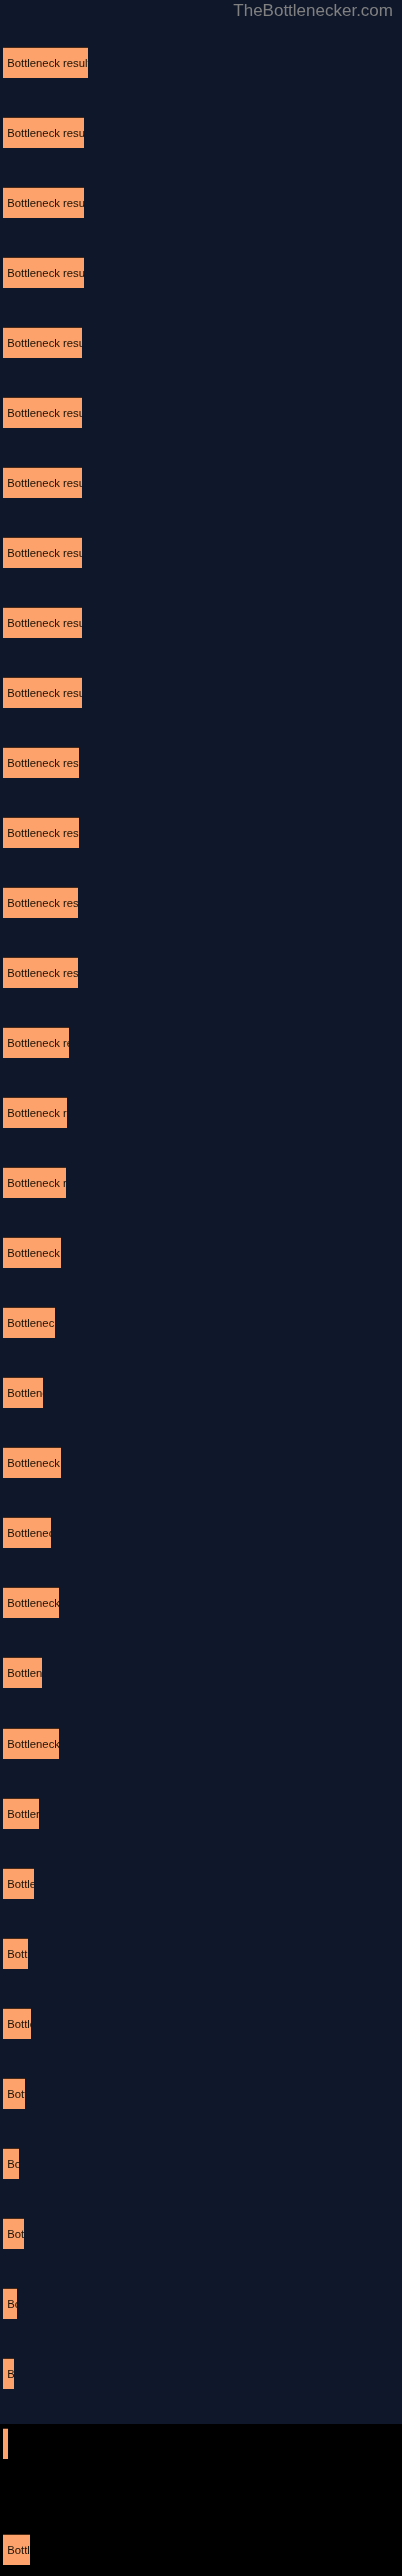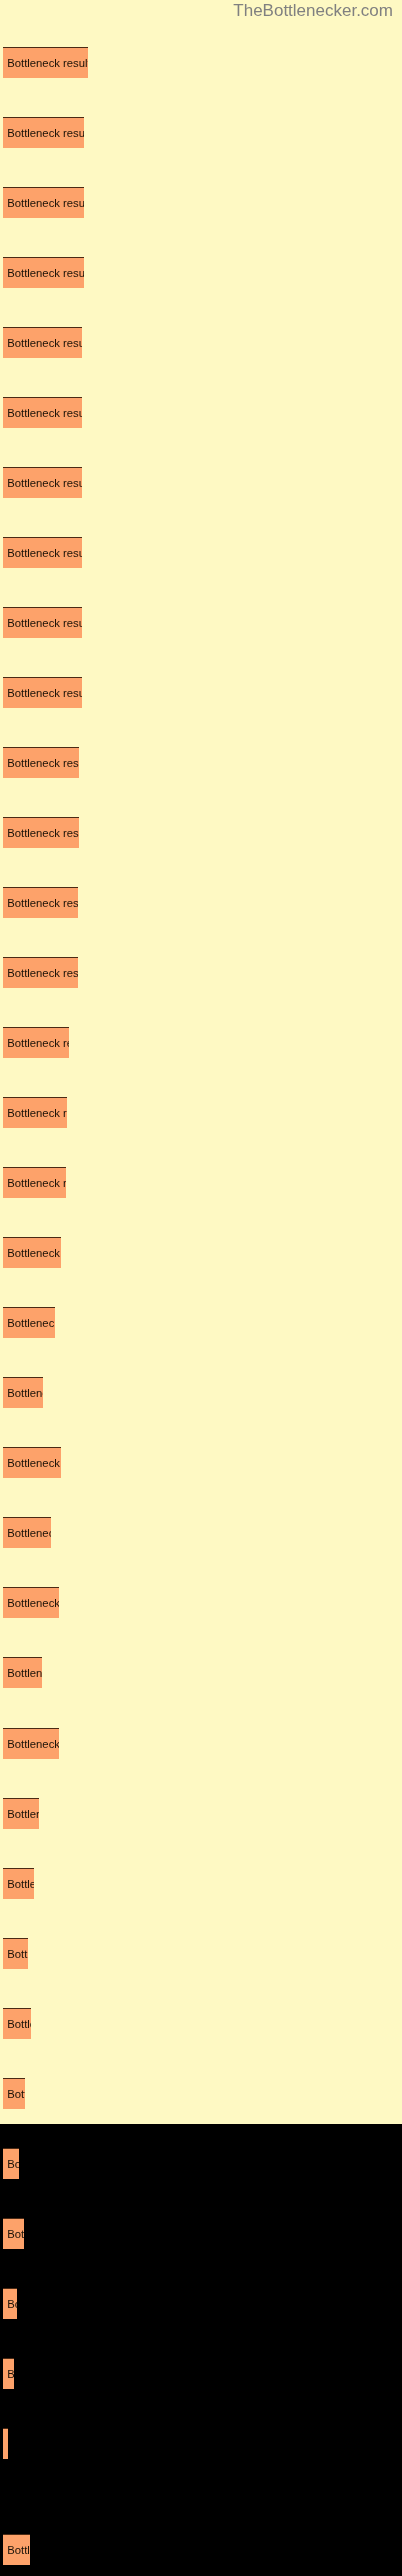--- a/index.html
+++ b/index.html
@@ -10,22 +10,22 @@
   body {
     width: 403px;
     height: 2576px;
     position: relative;
     overflow: hidden;
     font-family: "Liberation Sans", sans-serif;
   }
   #chart-root {
     position: relative;
     width: 403px;
-    height: 2124px;
-    background: #fef9c3;
+    height: 2424px;
+    background: #0f172a;
   }
   .site-title {
     position: absolute;
     top: 0px;
     left: 0px;
     width: 393px;
     text-align: right;
     color: #808080;
     font-family: "Liberation Sans", sans-serif;
     font-size: 17px;

